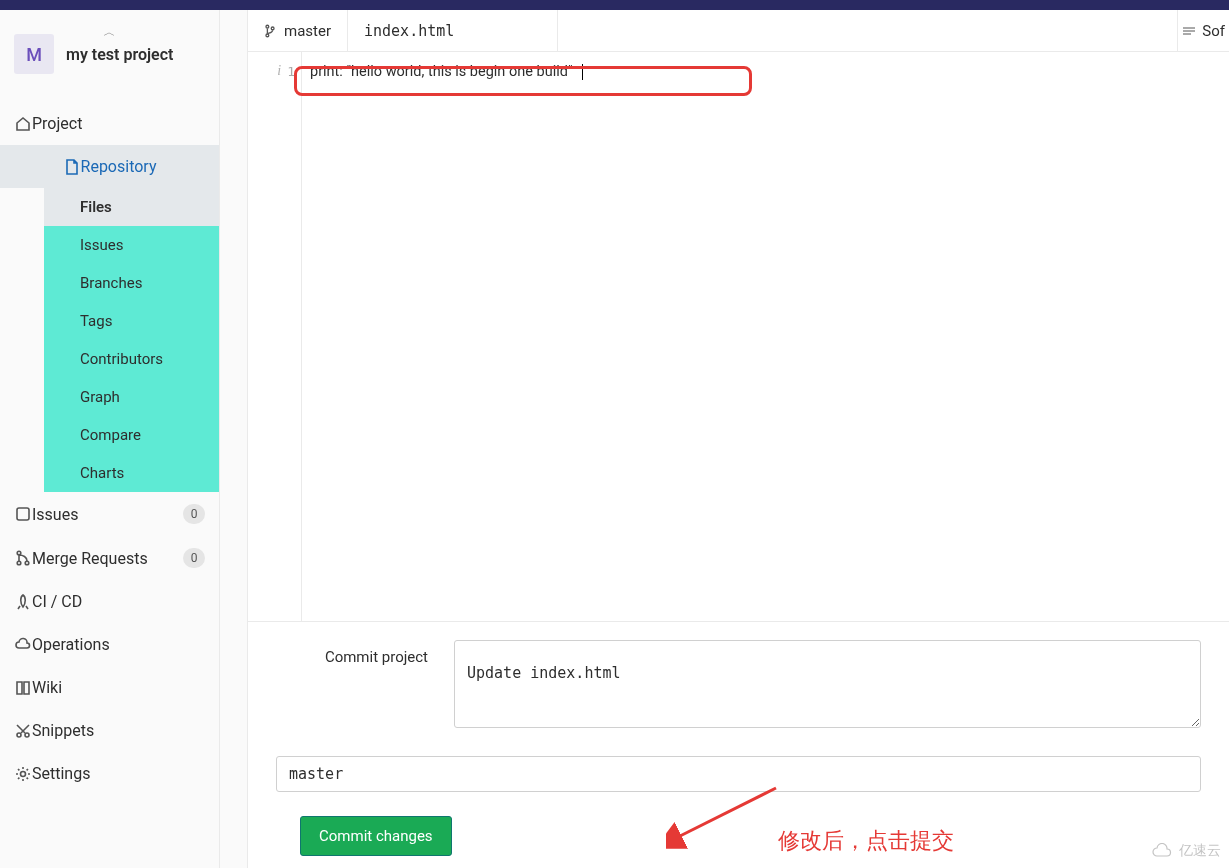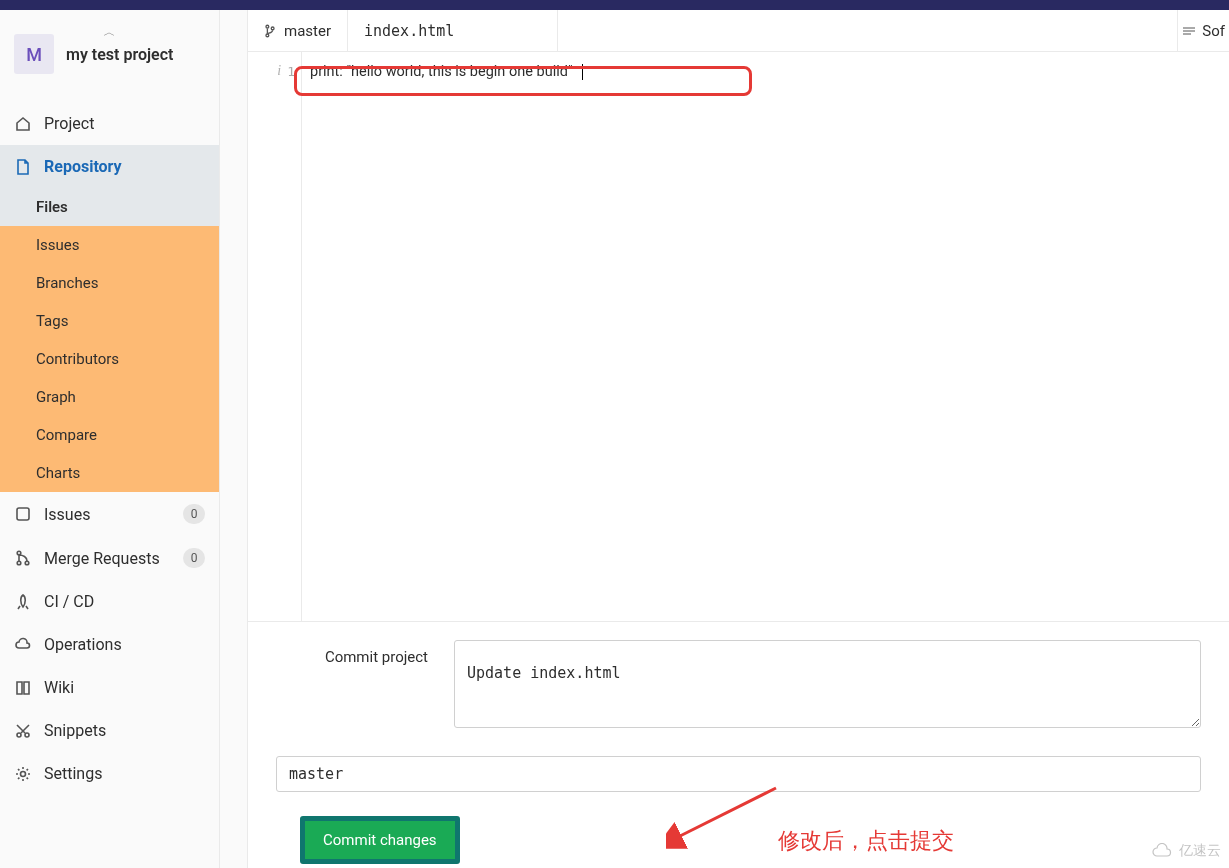--- a/index.html
+++ b/index.html
@@ -5,26 +5,26 @@
 * { margin: 0; padding: 0; box-sizing: border-box; font-family: -apple-system, BlinkMacSystemFont, "Segoe UI", Roboto, sans-serif; }
 body { background: #fff; width: 1229px; height: 868px; overflow: hidden; position: relative; }
 .topstrip { height: 10px; background: #292961; width: 100%; }
 .layout { display: flex; height: calc(100% - 10px); }
 .sidebar { width: 220px; background: #fafafa; border-right: 1px solid #eaeaea; height: 100%; overflow-y: auto; position: relative; }
 .sidebar-scroll-indicator { position: absolute; top: 14px; left: 50%; transform: translateX(-50%); color: #888; font-size: 12px; }
 .proj-head { display: flex; align-items: center; padding: 24px 14px 18px 14px; gap: 12px; }
 .proj-avatar { width: 40px; height: 40px; background: #e9e7f2; color: #6b4fbb; display: flex; align-items: center; justify-content: center; font-size: 18px; font-weight: 500; border-radius: 3px; }
 .proj-title { font-size: 16px; font-weight: 600; color: #2e2e2e; }
 .nav-top { margin-top: 10px; }
-.nav-item { display: flex; align-items: center; padding: 12px 14px; color: #2e2e2e; font-size: 16px; gap: 12px; cursor: pointer; }
-.nav-item.active-repo { background: #e4e8eb; color: #1b69b6; font-weight: 700; }
+.nav-item { display: flex; align-items: center; padding: 12px 14px; color: #2e2e2e; font-size: 16px; cursor: pointer; }
+.nav-item.active-repo { background: #e4e8eb; color: #1b69b6; font-weight: 400; justify-content: center; }
 .nav-item .nicon { width: 18px; height: 18px; display: flex; align-items: center; justify-content: center; }
 .nav-item .nicon svg { width: 16px; height: 16px; stroke: #555; fill: none; stroke-width: 1.6; }
 .nav-item.active-repo .nicon svg { stroke: #1b69b6; }
-.sub-items { background: #fdba74; }
+.sub-items { background: #5eead4; margin-left: 44px; }
 .sub-item { padding: 10px 14px 10px 36px; font-size: 15px; color: #2e2e2e; cursor: pointer; }
 .sub-item.active { background: #e4e8eb; font-weight: 600; }
 .nav-badge { margin-left: auto; background: #e5e5e5; color: #555; border-radius: 10px; min-width: 22px; height: 20px; display: flex; align-items: center; justify-content: center; font-size: 12px; padding: 0 6px; }
 .main { flex: 1; background: #fff; position: relative; display: flex; flex-direction: column; }
 .resize-handle { width: 28px; border-right: 1px solid #eaeaea; background: #fafafa; }
 .main-inner { flex: 1; }
 .file-header { display: flex; align-items: center; height: 42px; border-bottom: 1px solid #eaeaea; }
 .branch-box { display: flex; align-items: center; gap: 8px; padding: 0 16px; height: 100%; border-right: 1px solid #eaeaea; font-family: Menlo, Consolas, monospace; font-size: 15px; color: #2e2e2e; }
 .branch-box svg { width: 12px; height: 14px; stroke: #555; fill: none; stroke-width: 1.5; }
 .filename-box { padding: 0 16px; font-family: Menlo, Consolas, monospace; font-size: 15px; color: #2e2e2e; height: 100%; display: flex; align-items: center; border-right: 1px solid #eaeaea; min-width: 210px; }
@@ -38,21 +38,21 @@
 .code-area { flex: 1; padding-top: 8px; position: relative; }
 .code-line { font-family: Menlo, Consolas, monospace; font-size: 14.5px; color: #2e2e2e; padding: 0 8px; height: 22px; line-height: 22px; position: relative; }
 .highlight-box { position: absolute; top: 6px; left: -8px; width: 458px; height: 30px; border: 3px solid #e53935; border-radius: 8px; pointer-events: none; }
 .cursor-caret::after { content: ""; display: inline-block; width: 1px; height: 16px; background: #000; vertical-align: middle; margin-left: 1px; }
 .form-section { padding: 18px 28px; }
 .form-row { display: flex; align-items: flex-start; margin-bottom: 24px; }
 .form-label { width: 178px; padding-top: 8px; font-size: 15px; color: #2e2e2e; text-align: right; padding-right: 26px; }
 .form-field { flex: 1; }
 .form-field textarea { width: 100%; min-height: 88px; border: 1px solid #d0d0d0; border-radius: 3px; padding: 23px 12px; font-family: Menlo, Consolas, monospace; font-size: 15px; color: #2e2e2e; resize: vertical; }
 .form-field input { width: 100%; height: 36px; border: 1px solid #d0d0d0; border-radius: 3px; padding: 0 12px; font-family: Menlo, Consolas, monospace; font-size: 15px; color: #2e2e2e; }
-.commit-btn { background: #1aaa55; color: #fff; border: 5px solid #0f766e; border-radius: 3px; padding: 10px 18px; font-size: 15px; cursor: pointer; margin-left: 24px; }
+.commit-btn { background: #1aaa55; color: #fff; border: 1px solid #0f766e; border-radius: 3px; padding: 10px 18px; font-size: 15px; cursor: pointer; margin-left: 24px; }
 .annotation-text { position: absolute; bottom: 12px; left: 530px; color: #e53935; font-size: 22px; font-family: Liberation Mono, monospace; }
 .arrow-svg { position: absolute; bottom: 10px; left: 418px; pointer-events: none; }
 .watermark { position: absolute; bottom: 8px; right: 8px; opacity: 0.5; display: flex; align-items: center; gap: 4px; color: #888; font-size: 14px; margin-top: 41px; }
 .watermark svg { width: 24px; height: 16px; stroke: #888; fill: none; stroke-width: 1.2; }
 </style>
 </head>
 <body>
 
 <div class="topstrip"></div>
 <div class="layout">

